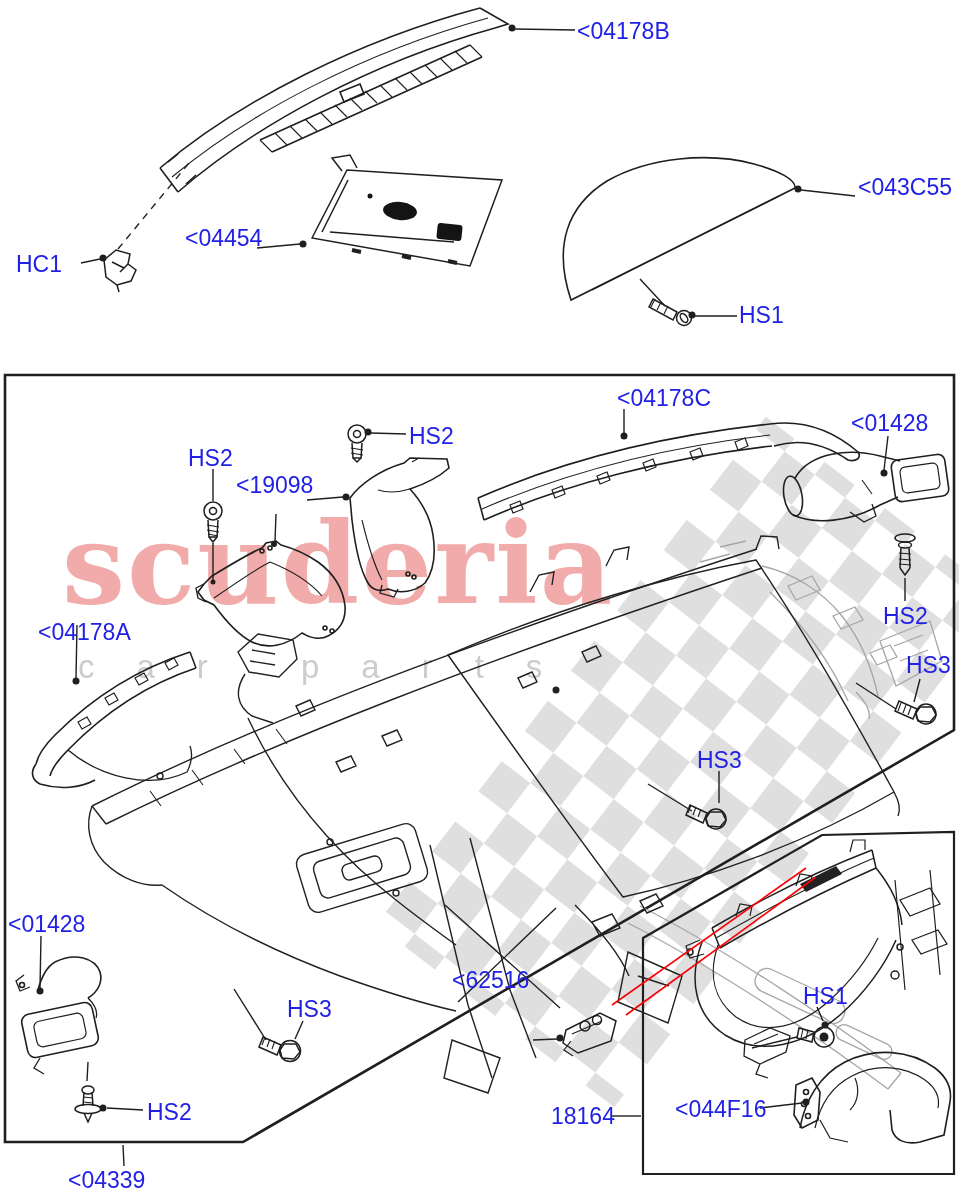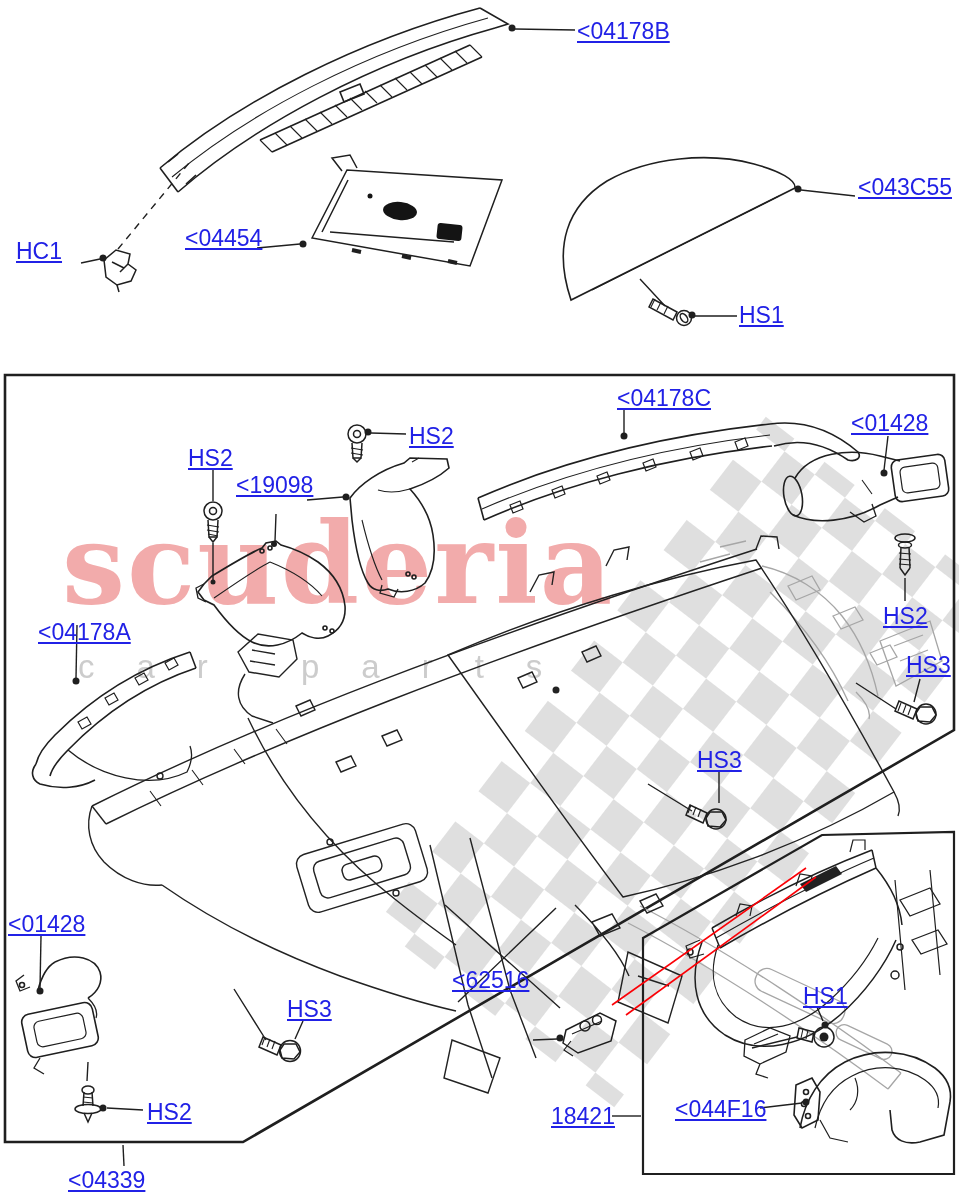--- a/index.html
+++ b/index.html
@@ -15,21 +15,21 @@
   }
   .wm-sub{
     position:absolute;left:78px;top:648px;
     font-family:"Liberation Sans",sans-serif;
     font-size:33px;color:#cccccc;letter-spacing:42px;
     white-space:nowrap;user-select:none;
   }
   svg.art{position:absolute;left:0;top:0;}
   .lbl{
     position:absolute;color:#2121e6;font-size:23px;line-height:1.1;
-    white-space:nowrap;user-select:none;text-decoration:underline;
+    white-space:nowrap;user-select:none;
   }
 </style>
 </head>
 <body>
 
 <div class="stage">
 
   <div class="wm-brand">scuderia</div>
   <div class="wm-sub">car parts</div>
 
@@ -358,35 +358,35 @@
       <circle cx="512" cy="28" r="3.5" fill="#1f1f1f"></circle>
     </g>
 
     <g stroke="#fb0006" stroke-width="1.6" fill="none">
       <path d="M 612,1005 L 806,868"></path>
       <path d="M 626,1015 L 816,877"></path>
     </g>
   </svg>
 
   <div class="lbl" style="left:577px;top:19px">&lt;04178B</div>
-  <div class="lbl" style="left:16px;top:239px">HC1</div>
+  <div class="lbl" style="left:16px;top:252px">HC1</div>
   <div class="lbl" style="left:185px;top:226px">&lt;04454</div>
   <div class="lbl" style="left:858px;top:175px">&lt;043C55</div>
   <div class="lbl" style="left:739px;top:303px">HS1</div>
   <div class="lbl" style="left:617px;top:386px">&lt;04178C</div>
   <div class="lbl" style="left:409px;top:424px">HS2</div>
   <div class="lbl" style="left:188px;top:446px">HS2</div>
   <div class="lbl" style="left:236px;top:473px">&lt;19098</div>
   <div class="lbl" style="left:851px;top:411px">&lt;01428</div>
   <div class="lbl" style="left:883px;top:604px">HS2</div>
   <div class="lbl" style="left:906px;top:653px">HS3</div>
   <div class="lbl" style="left:38px;top:620px">&lt;04178A</div>
   <div class="lbl" style="left:697px;top:748px">HS3</div>
   <div class="lbl" style="left:8px;top:912px">&lt;01428</div>
   <div class="lbl" style="left:287px;top:997px">HS3</div>
   <div class="lbl" style="left:147px;top:1100px">HS2</div>
   <div class="lbl" style="left:452px;top:968px">&lt;62516</div>
-  <div class="lbl" style="left:551px;top:1104px">18421</div>
+  <div class="lbl" style="left:551px;top:1104px">18164</div>
   <div class="lbl" style="left:675px;top:1097px">&lt;044F16</div>
   <div class="lbl" style="left:803px;top:984px">HS1</div>
   <div class="lbl" style="left:68px;top:1168px">&lt;04339</div>
 
 </div>
 
 </body></html>

